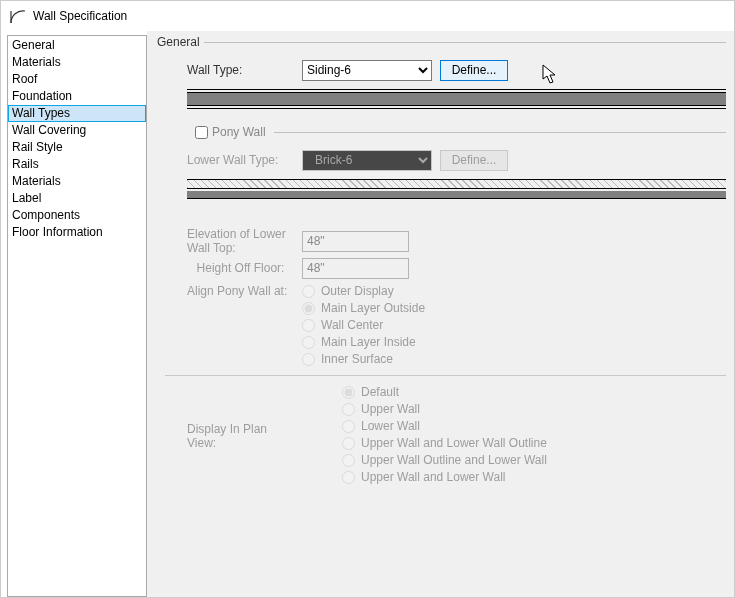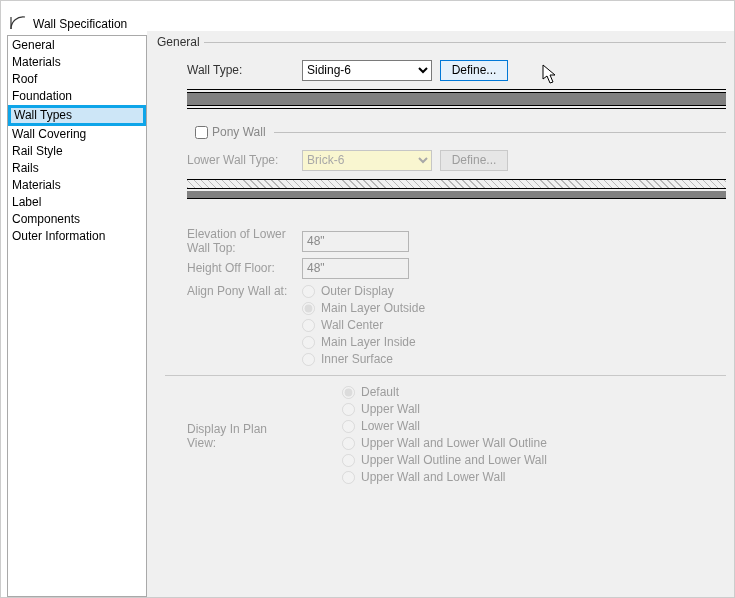--- a/index.html
+++ b/index.html
@@ -1,33 +1,33 @@
 <!DOCTYPE html>
 <html><head>
 <meta charset="utf-8">
 <style>
   * { box-sizing: border-box; }
   html, body { margin:0; padding:0; font-family: "Segoe UI", Tahoma, sans-serif; font-size:12px; color:#000; background:#fff; }
   .window { width:735px; height:598px; border:1px solid #ccc; background:#fff; overflow:hidden; display:flex; flex-direction:column; }
-  .titlebar { height:30px; display:flex; align-items:flex-end; padding:0 8px; gap:6px; }
+  .titlebar { height:30px; display:flex; align-items:center; padding:0 8px; gap:6px; }
   .titlebar .icon svg { display:block; }
   .titlebar .title { font-size:12px; }
   .content { flex:1; display:flex; }
   .sidebar { width:140px; border:1px solid #a9a9a9; margin:4px 0 0 6px; background:#fff; padding:1px 0; }
   .sidebar .item { padding:1px 4px; cursor:default; line-height:15px; }
-  .sidebar .item.selected { background:#cde6f7; border:3px solid #0ea5e9; padding:0 3px; }
+  .sidebar .item.selected { background:#cde6f7; border:1px solid #0ea5e9; padding:0 3px; }
   .main { flex:1; background:#f0f0f0; padding:4px 8px 8px 10px; position:relative; }
   fieldset { border:none; border-top:1px solid #c0c0c0; margin:0 0 10px 0; padding:8px 0 0 0; }
   fieldset > legend { padding:0 4px 0 0; font-size:12px; color:#333; }
   fieldset.disabled > legend { color:#888; }
   .row { display:flex; align-items:center; margin:2px 0; min-height:22px; }
   .lbl { width:145px; text-align:left; padding-left:30px; padding-right:8px; color:#333; }
   .disabled .lbl, .disabled .radio-label, .disabled .val { color:#9d9d9d; }
   select.combo { width:130px; height:21px; border:1px solid #7a7a7a; background:#fff; font-size:12px; }
-  select.combo[disabled] { background:#fef9c3; color:#8a8a8a; border-color:#b5b5b5; }
+  select.combo[disabled] { background:#000000; color:#8a8a8a; border-color:#b5b5b5;padding-left:8px; }
   button.btn { width:68px; height:21px; background:#e1e1e1; border:1px solid #adadad; font-size:12px; cursor:pointer; text-align:center; padding:0; }
   button.btn.hover { background:#e5f1fb; border-color:#0078d7; }
   button.btn[disabled] { background:#e6e6e6; color:#9d9d9d; border-color:#c9c9c9; cursor:default; }
   .gap { width:8px; }
   .wallpreview { margin:8px 0 4px 30px; height:22px; position:relative; }
   .wallpreview .line { position:absolute; left:0; right:0; height:1px; background:#000; }
   .wallpreview .fill-gray { position:absolute; left:0; right:0; background:#808080; }
   .wallpreview .fill-dark { position:absolute; left:0; right:0; background:#808080; }
   .wallpreview .hatch { position:absolute; left:0; right:0; background-image: repeating-linear-gradient(45deg, #808080 0 1px, transparent 1px 5px); }
   .legend-checkbox { display:flex; align-items:center; gap:4px; padding-right:4px;margin-left:38px; }
@@ -60,21 +60,21 @@
         <div class="item">Materials</div>
         <div class="item">Roof</div>
         <div class="item">Foundation</div>
         <div class="item selected">Wall Types</div>
         <div class="item">Wall Covering</div>
         <div class="item">Rail Style</div>
         <div class="item">Rails</div>
         <div class="item">Materials</div>
         <div class="item">Label</div>
         <div class="item">Components</div>
-        <div class="item">Outer Information</div>
+        <div class="item">Floor Information</div>
       </div>
 
     <div class="main">
 
       <fieldset>
         <legend>General</legend>
         <div class="row">
           <span class="lbl">Wall Type:</span>
           <select class="combo">
             <option>Siding-6</option>
@@ -116,21 +116,21 @@
           <div class="line" style="top:19px"></div>
         </div>
 
         <div style="height:18px;"></div>
 
         <div class="row">
           <span class="lbl" style="width:145px;">Elevation of Lower Wall Top:</span>
           <input class="text" disabled="" value="48&quot;" style="">
         </div>
         <div class="row">
-          <span class="lbl" style="width:145px;">Height Off Floor:</span>
+          <span class="lbl" style="width:145px;text-align:center;">Height Off Floor:</span>
           <input class="text" disabled="" value="48&quot;" style="">
         </div>
 
         <div class="row" style="align-items:flex-start;">
           <span class="lbl" style="width:145px; padding-top:3px;">Align Pony Wall at:</span>
           <div id="align-radios">
               <div class="radio-opt">
                 <input type="radio" disabled="" style="">
                 <span class="radio-label">Outer Display</span>
               </div>

